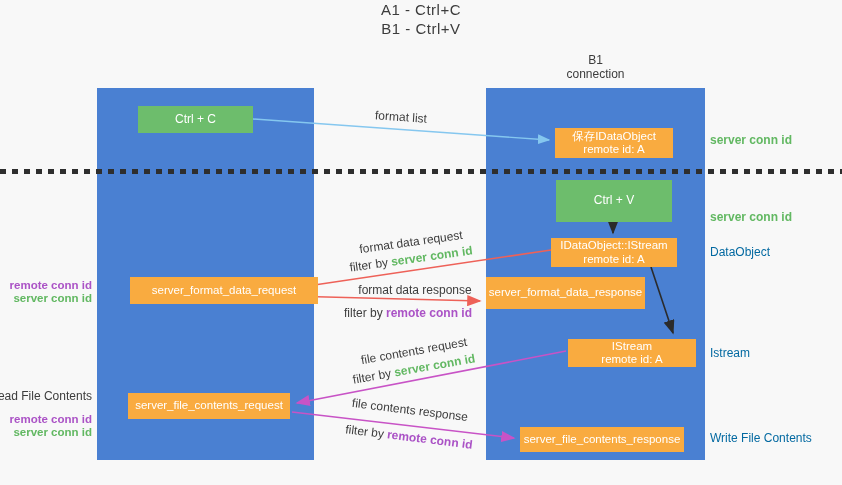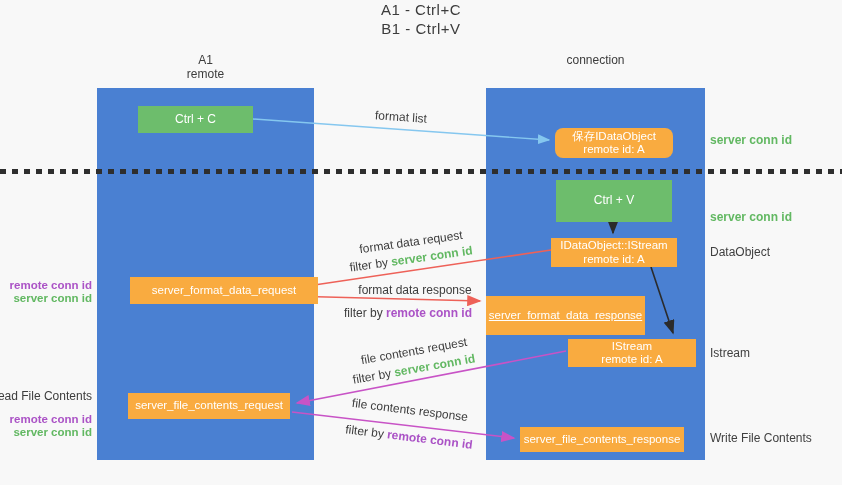--- a/index.html
+++ b/index.html
@@ -45,35 +45,35 @@
   .node{
     position:absolute;z-index:6;
     display:flex;flex-direction:column;
     justify-content:center;
     color:#fff;font-size:11.5px;line-height:13.5px;
     text-align:center;white-space:nowrap;
   }
   .node.green{background:#6dbd6c;font-size:12px;}
   .node.orange{background:#f9ab40;}
   #node-ctrl-c{left:138px;top:106px;width:115px;height:27px;}
-  #node-save-obj{left:555px;top:128px;width:118px;height:30px;border-radius:8px;}
+  #node-save-obj{left:555px;top:128px;width:118px;height:30px;}
   #node-ctrl-v{left:556px;top:180px;width:116px;height:42px;}
   #node-getdata{left:551px;top:238px;width:126px;height:29px;}
   #node-istream{left:568px;top:339px;width:128px;height:28px;}
   #node-fmt-req{left:130px;top:277px;width:188px;height:27px;}
-  #node-fmt-resp{left:486px;top:296px;width:159px;height:39px;text-decoration:underline;}
+  #node-fmt-resp{left:486px;top:277px;width:159px;height:32px;}
   #node-file-req{left:128px;top:393px;width:162px;height:26px;}
   #node-file-resp{left:520px;top:427px;width:164px;height:25px;}
   
   .rlabel{
     position:absolute;left:710px;white-space:nowrap;
     font-size:12px;z-index:4;
   }
   .rlabel.green{color:#62b862;font-weight:bold;}
-  .rlabel.dark{color:#404040;}
+  .rlabel.dark{color:#0369a1;}
   #r-sc1{top:133px;}
   #r-sc2{top:210px;}
   #r-dataobject{top:245px;}
   #r-istream{top:346px;}
   #r-write{top:431px;text-align:right;}
   
   .llabel{
     position:absolute;right:750px;white-space:nowrap;
     text-align:right;z-index:4;
   }
@@ -107,25 +107,22 @@
 </head>
 <body>
 
 <div class="canvas">
 
   <div class="title">
     <div>A1 - Ctrl+C</div>
     <div>B1 - Ctrl+V</div>
   </div>
 
-  <div class="col-head left">
-    <div>A1</div>
-    <div>remote</div>
-  </div>
   <div class="col-head right">
+    <div>B1</div>
     <div>connection</div>
   </div>
 
   <div class="col left"></div>
   <div class="col right"></div>
 
   <div class="dotline"></div>
 
   <svg class="arrows" width="842" height="485" viewBox="0 0 842 485">
     <defs>

